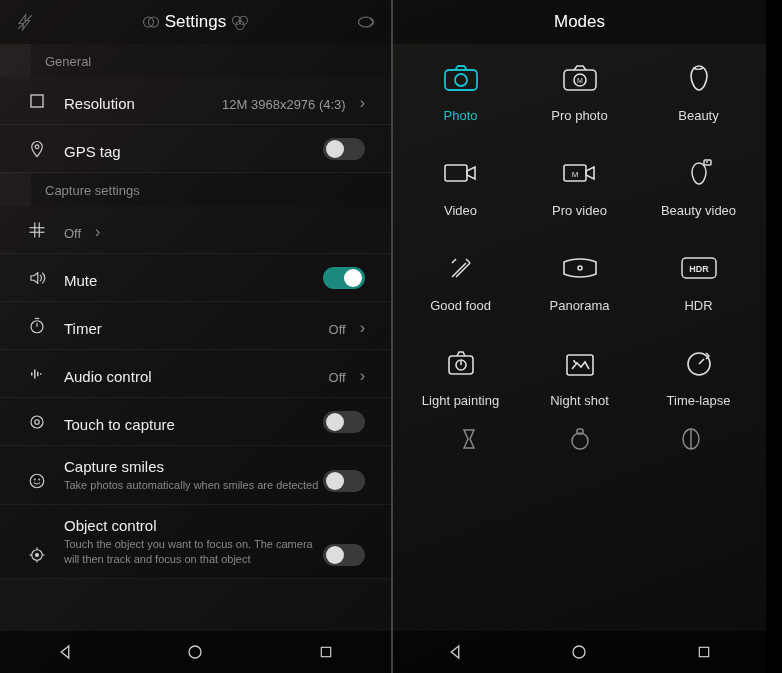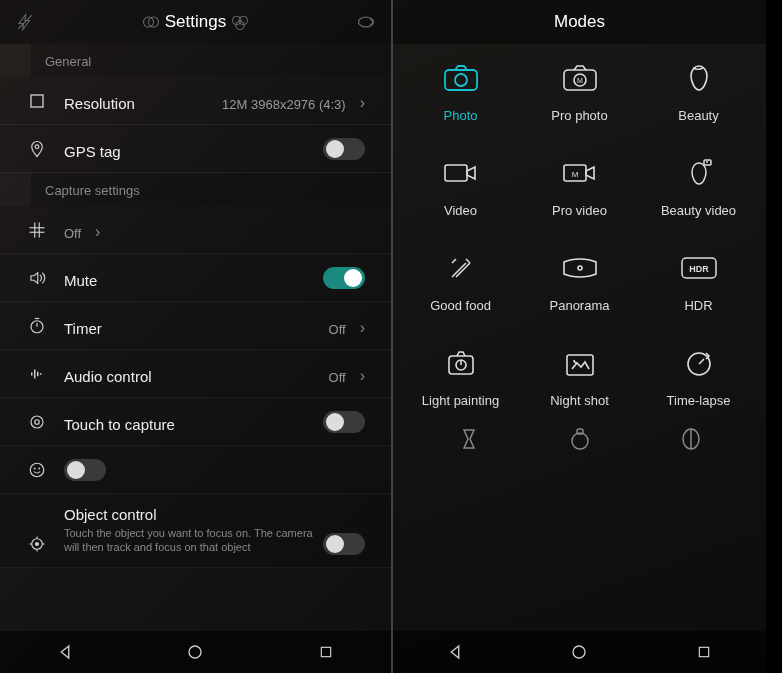--- a/index.html
+++ b/index.html
@@ -256,20 +256,24 @@
 
     <div class="row">
       <span class="row-icon">
         <svg width="18" height="18" viewBox="0 0 24 24" fill="none" stroke="currentColor" stroke-width="1.6">
             <circle cx="12" cy="12" r="9"></circle>
             <path d="M8 14s1.5 2 4 2 4-2 4-2"></path>
             <circle cx="9" cy="10" r="0.5" fill="currentColor"></circle>
             <circle cx="15" cy="10" r="0.5" fill="currentColor"></circle>
           </svg>
       </span>
+      <div class="row-text">
+        <div>Capture smiles</div>
+        <div class="row-sub">Take photos automatically when smiles are detected</div>
+      </div>
       <span class="toggle off">
           <span class="knob"></span>
         </span>
     </div>
 
     <div class="row">
       <span class="row-icon">
         <svg width="18" height="18" viewBox="0 0 24 24" fill="none" stroke="currentColor" stroke-width="1.6">
             <circle cx="12" cy="12" r="7"></circle>
             <circle cx="12" cy="12" r="2" fill="currentColor"></circle>

